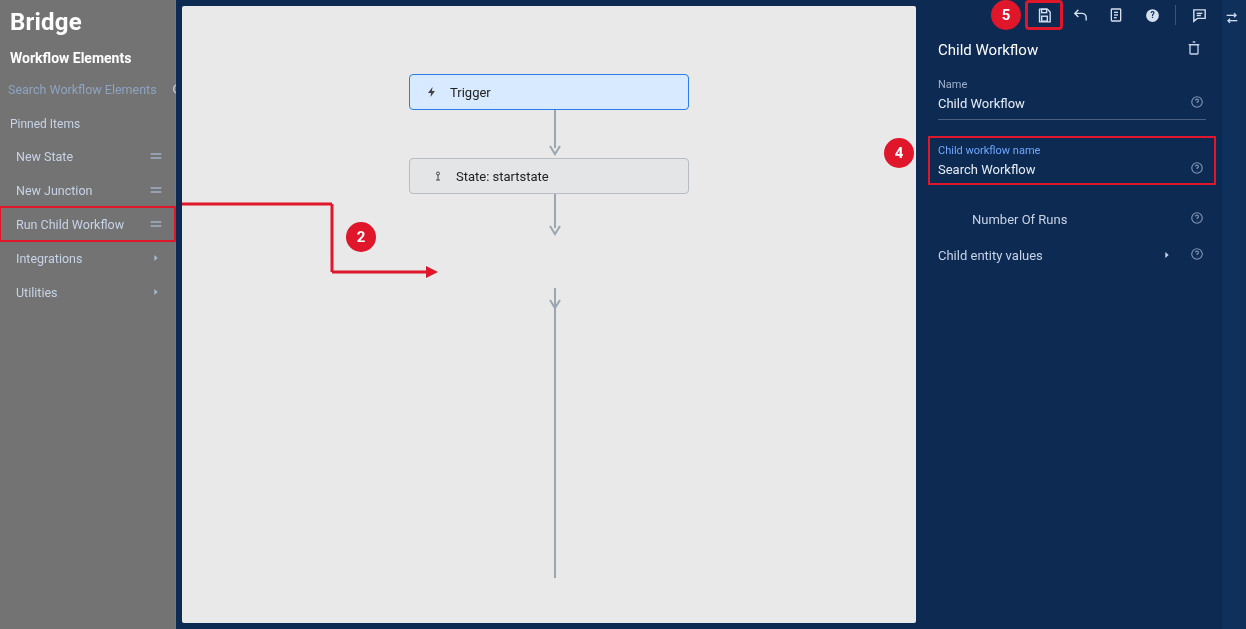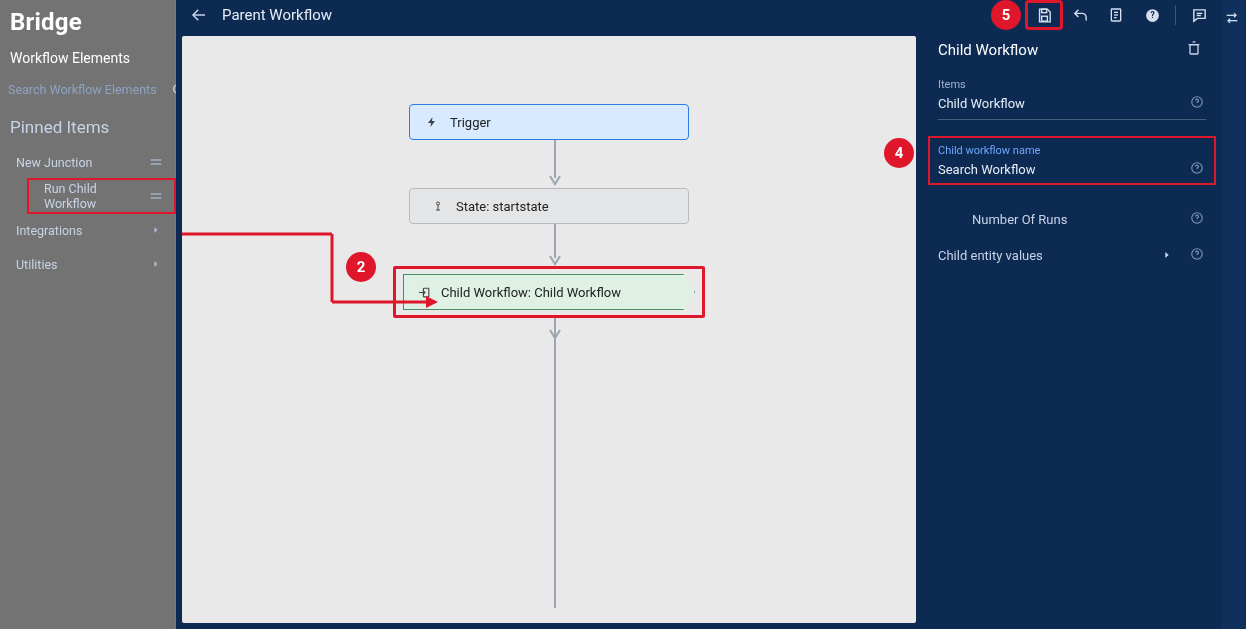--- a/index.html
+++ b/index.html
@@ -2,29 +2,29 @@
 <html><head>
 <meta charset="utf-8">
 <style>
   * { box-sizing: border-box; margin: 0; padding: 0; font-family: -apple-system, BlinkMacSystemFont, "Segoe UI", Roboto, Arial, sans-serif; }
   html, body { width: 1246px; height: 629px; overflow: hidden; background: #0d2a52; color: #fff; }
   .app { display: flex; width: 100%; height: 100%; }
 
   
   .sidebar { width: 176px; flex: 0 0 176px; background: #737373; display: flex; flex-direction: column; border-right: 1px solid rgba(255,255,255,0.05);}
   .brand { font-size: 24px; font-weight: 700; padding: 8px 10px 4px 10px; letter-spacing: .2px;}
-  .sb-heading { font-size: 14px; font-weight: 400; padding: 10px 10px 8px 10px; }
+  .sb-heading { font-size: 14px; font-weight: 700; padding: 10px 10px 8px 10px; }
   .sb-search-row { display:flex; align-items:center; padding: 4px 8px 8px 8px; gap:4px;}
   .sb-search { flex:1; background: transparent; border: none; outline: none; color: #c7d3e6; font-size: 12.5px; padding: 4px 0;}
   .sb-search::placeholder { color: #8ea3c2; }
   .sb-search-icn { width:18px; height:18px; color:#c7d3e6; display:flex; align-items:center; justify-content:center;}
-  .sb-section { font-size: 17px; color:#c7d3e6; padding: 8px 10px; }
+  .sb-section { font-size: 12px; color:#c7d3e6; padding: 8px 10px; }
   .sb-item { display:flex; align-items:center; justify-content:space-between; font-size:12.5px; color:#c7d3e6; height:34px; padding: 0 10px 0 16px; cursor:pointer;}
   .sb-item .trail { width:18px; height:18px; display:flex; align-items:center; justify-content:center; color:#a8b7d0;}
-  .sb-item.boxed { outline: 2px solid #e0162b; outline-offset: -1px; margin-left: 28px; }
+  .sb-item.boxed { outline: 2px solid #e0162b; outline-offset: -1px; }
 
   
   .maincol { position:relative; flex: 0 0 746px; display:flex; flex-direction:column; background:#0d2a52; }
   .topbar { height:30px; display:flex; align-items:center; gap:12px; padding: 0 12px; color:#e6edf7;}
   .back-btn { width:22px; height:22px; display:flex; align-items:center; justify-content:center; cursor:pointer; color:#c7d3e6;}
   .wf-title { font-size:15px; font-weight:400; }
 
   .canvaswrap { position:relative; flex:1; padding: 6px 6px 6px 6px; }
   .canvas { position:relative; width:100%; height:100%; background:#e9e9e9; border-radius:2px; overflow:hidden;}
   .node { position:absolute; left:50%; transform:translateX(-50%); width:280px; height:36px; border-radius:4px; display:flex; align-items:center; gap:10px; padding: 0 14px; font-size:13px; color:#222; border:1px solid #9aa6b2;}
@@ -87,70 +87,70 @@
       <span class="sb-search-icn">
         <svg viewBox="0 0 24 24" width="16" height="16" fill="none" stroke="currentColor" stroke-width="2">
             <circle cx="10.5" cy="10.5" r="6.5"></circle>
             <line x1="20" y1="20" x2="15.2" y2="15.2"></line>
           </svg>
       </span>
     </div>
 
     <div class="sb-section">Pinned Items</div>
 
-
     <div class="sb-item">
-      <span>New Junction</span>
+      <span>New State</span>
       <span class="trail">
         <svg viewBox="0 0 24 24" width="16" height="16" stroke="currentColor" stroke-width="2">
             <line x1="4" y1="9" x2="20" y2="9"></line>
             <line x1="4" y1="15" x2="20" y2="15"></line>
           </svg>
       </span>
     </div>
 
-    <div class="sb-item boxed">
-      <span>Run Child Workflow</span>
+    <div class="sb-item">
+      <span>New Junction</span>
       <span class="trail">
         <svg viewBox="0 0 24 24" width="16" height="16" stroke="currentColor" stroke-width="2">
             <line x1="4" y1="9" x2="20" y2="9"></line>
             <line x1="4" y1="15" x2="20" y2="15"></line>
           </svg>
       </span>
     </div>
 
+    <div class="sb-item boxed">
+      <span>Run Child Workflow</span>
+      <span class="trail">
+        <svg viewBox="0 0 24 24" width="16" height="16" stroke="currentColor" stroke-width="2">
+            <line x1="4" y1="9" x2="20" y2="9"></line>
+            <line x1="4" y1="15" x2="20" y2="15"></line>
+          </svg>
+      </span>
+    </div>
+
     <div class="sb-item">
       <span>Integrations</span>
       <span class="trail">
         <svg viewBox="0 0 24 24" width="10" height="10" fill="currentColor">
             <path d="M8 5l8 7-8 7z"></path>
           </svg>
       </span>
     </div>
 
     <div class="sb-item">
       <span>Utilities</span>
       <span class="trail">
         <svg viewBox="0 0 24 24" width="10" height="10" fill="currentColor">
             <path d="M8 5l8 7-8 7z"></path>
           </svg>
       </span>
     </div>
   </aside>
 
   <section class="maincol">
-    <div class="topbar">
-      <span class="back-btn">
-        <svg viewBox="0 0 24 24" width="18" height="18" fill="none" stroke="currentColor" stroke-width="2">
-            <line x1="20" y1="12" x2="5" y2="12"></line>
-            <polyline points="11 5 4 12 11 19"></polyline>
-          </svg>
-      </span>
-      <span class="wf-title">Parent Workflow</span>
-    </div>
 
     <div class="canvaswrap">
       <div class="canvas">
 
         <div class="node node-trigger">
           <span class="nicon">
             <svg viewBox="0 0 24 24" width="12" height="12" fill="currentColor">
                 <path d="M13 2 4 14h6l-1 8 9-12h-6z"></path>
               </svg>
           </span>
@@ -175,32 +175,20 @@
           <span>State: startstate</span>
         </div>
 
         <div class="connector" style="top:188px;">
           <svg width="14" height="44">
               <line x1="7" y1="0" x2="7" y2="34" stroke="#9aa6b2" stroke-width="2"></line>
               <polyline points="2,32 7,40 12,32" fill="none" stroke="#9aa6b2" stroke-width="2"></polyline>
             </svg>
         </div>
 
-        <div class="node-child-wrap">
-          <div class="node-child">
-            <span class="nicon">
-              <svg viewBox="0 0 24 24" width="13" height="13" fill="none" stroke="currentColor" stroke-width="2">
-                  <rect x="10" y="4" width="10" height="16" rx="1"></rect>
-                  <line x1="2" y1="12" x2="12" y2="12"></line>
-                  <polyline points="9 8 13 12 9 16"></polyline>
-                </svg>
-            </span>
-            <span>Child Workflow: Child Workflow</span>
-          </div>
-        </div>
 
         <div class="connector" style="top:282px;">
           <svg width="14" height="300">
               <line x1="7" y1="0" x2="7" y2="290" stroke="#9aa6b2" stroke-width="2"></line>
               <polyline points="2,12 7,20 12,12" fill="none" stroke="#9aa6b2" stroke-width="2"></polyline>
             </svg>
         </div>
 
         <svg class="ann2-line" style="left:0; top:0;" width="260" height="300">
 
@@ -266,21 +254,21 @@
         <span class="rp-trash">
           <svg viewBox="0 0 24 24" width="16" height="16" fill="none" stroke="currentColor" stroke-width="2">
               <rect x="6" y="7" width="12" height="14" rx="1"></rect>
               <line x1="4" y1="7" x2="20" y2="7"></line>
               <line x1="10" y1="3" x2="14" y2="3"></line>
             </svg>
         </span>
       </div>
 
       <div class="rp-field">
-        <span class="rp-label">Items</span>
+        <span class="rp-label">Name</span>
         <div class="rp-value-row">
           <input class="rp-value" value="Child Workflow" style="">
           <span class="rp-help">
             <svg viewBox="0 0 24 24" width="14" height="14" fill="none" stroke="currentColor" stroke-width="2">
                 <circle cx="12" cy="12" r="9"></circle>
                 <path d="M9.5 9.5a2.5 2.5 0 1 1 3.5 2.3c-.8.4-1 .9-1 1.7"></path>
                 <circle cx="12" cy="17" r=".8" fill="currentColor" stroke="none"></circle>
               </svg>
           </span>
         </div>

